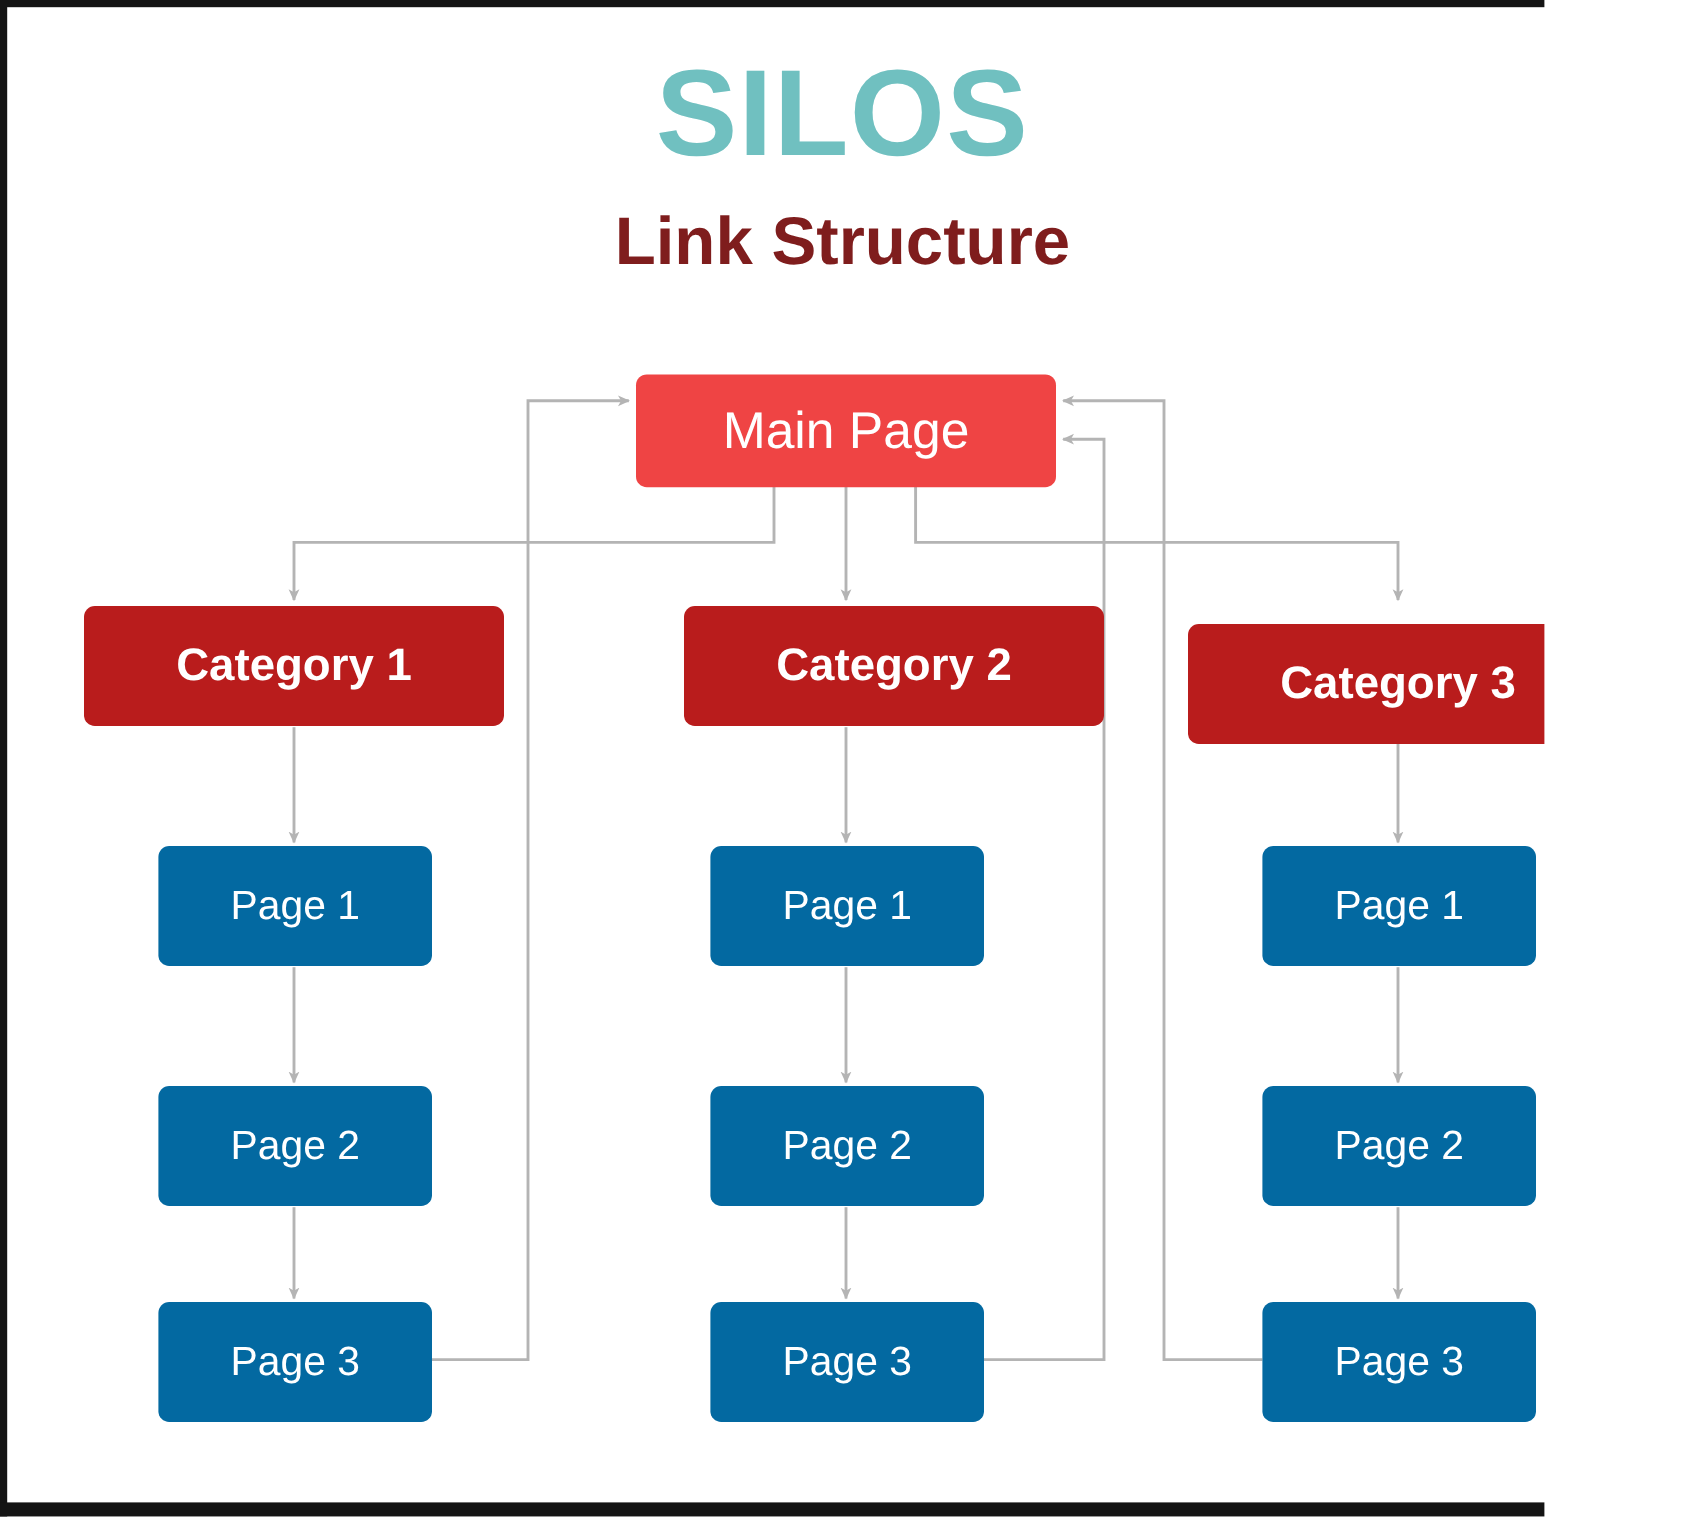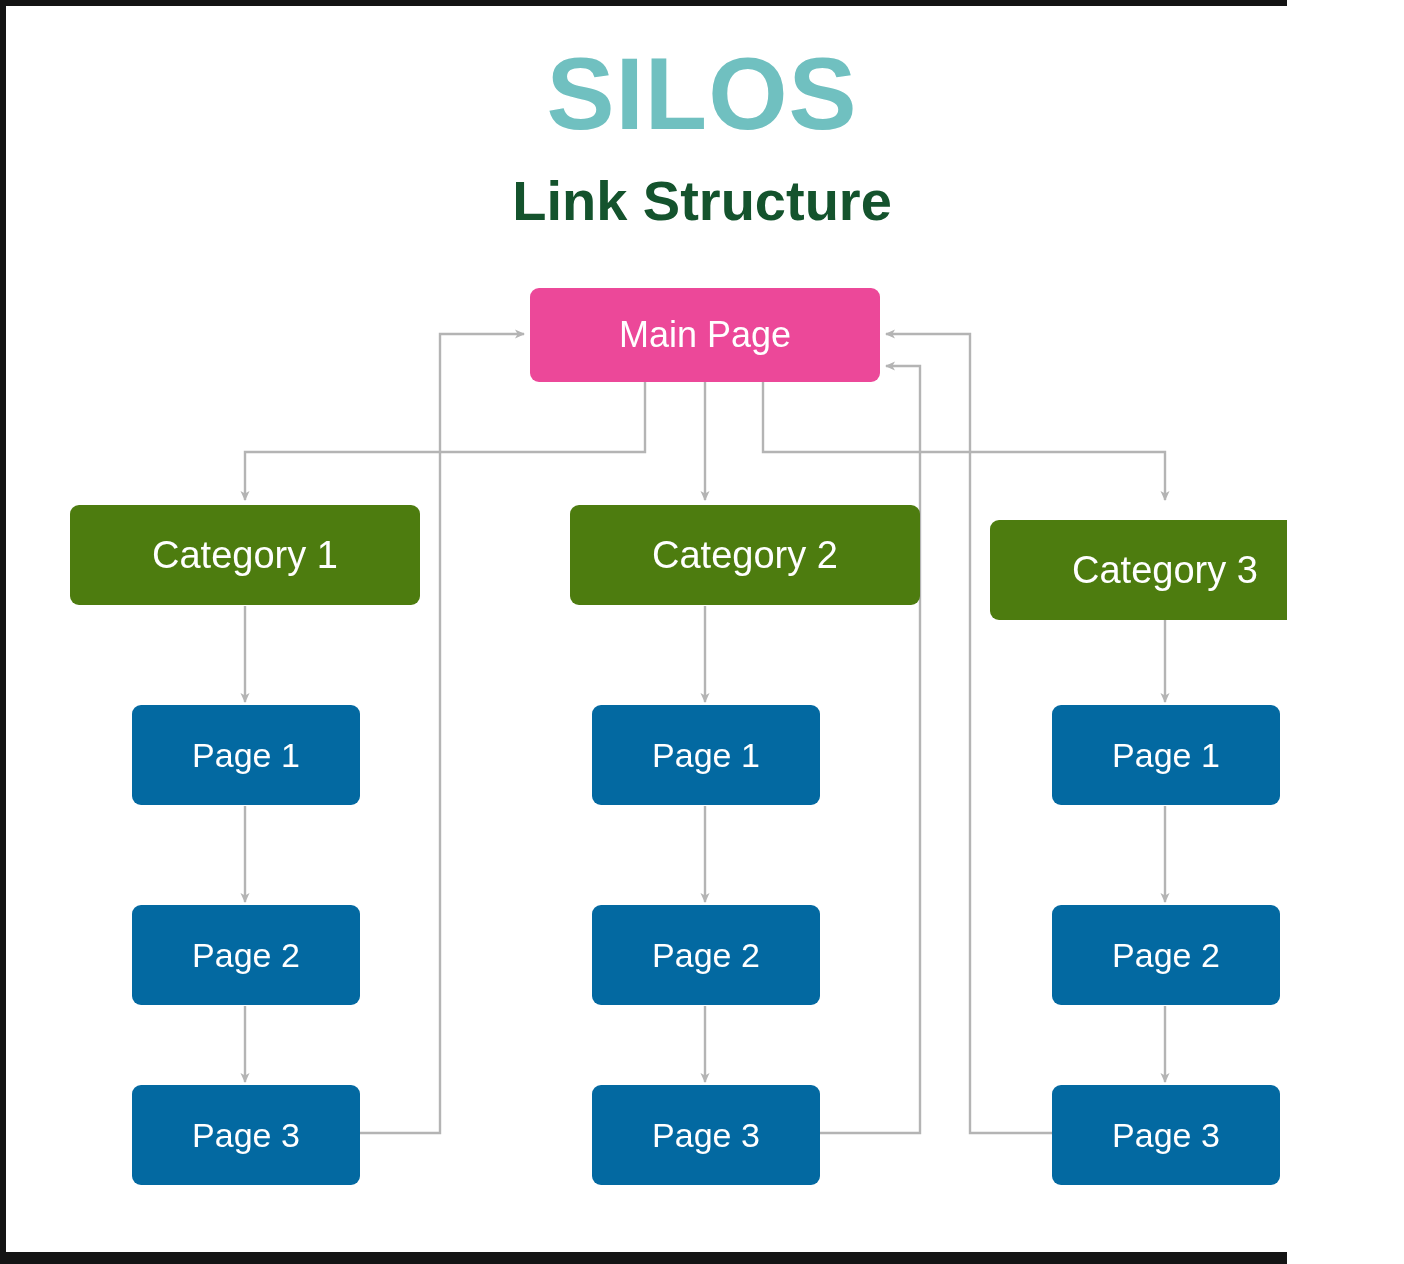--- a/index.html
+++ b/index.html
@@ -37,21 +37,21 @@
     line-height: 104px;
     font-weight: bold;
     letter-spacing: 1px;
     user-select: none;
   }
   .title-sub {
     position: absolute;
     left: 0; top: 168px;
     width: 1404px;
     text-align: center;
-    color: #14532d;
+    color: #7f1d1d;
     font-size: 56px;
     line-height: 66px;
     font-weight: bold;
     user-select: none;
   }
 
   
   #wires {
     position: absolute;
     left: 0; top: 0;
@@ -68,28 +68,29 @@
     border-radius: 9px;
     display: flex;
     align-items: center;
     justify-content: center;
     color: #ffffff;
     text-align: center;
     user-select: none;
     box-sizing: border-box;
   }
   .node-main {
-    background: #ec4899;
-    font-size: 36px;
+    background: #ef4444;
+    font-size: 43px;
     font-weight: normal;
+    margin-top: 24px;
   }
   .node-category {
-    background: #4d7c0f;
+    background: #b91c1c;
     font-size: 38px;
-    font-weight: normal;
+    font-weight: bold;
   }
   .node-page {
     background: #0369a1;
     font-size: 34px;
     font-weight: normal;
   }
 </style>
 </head>
 <body>
 

